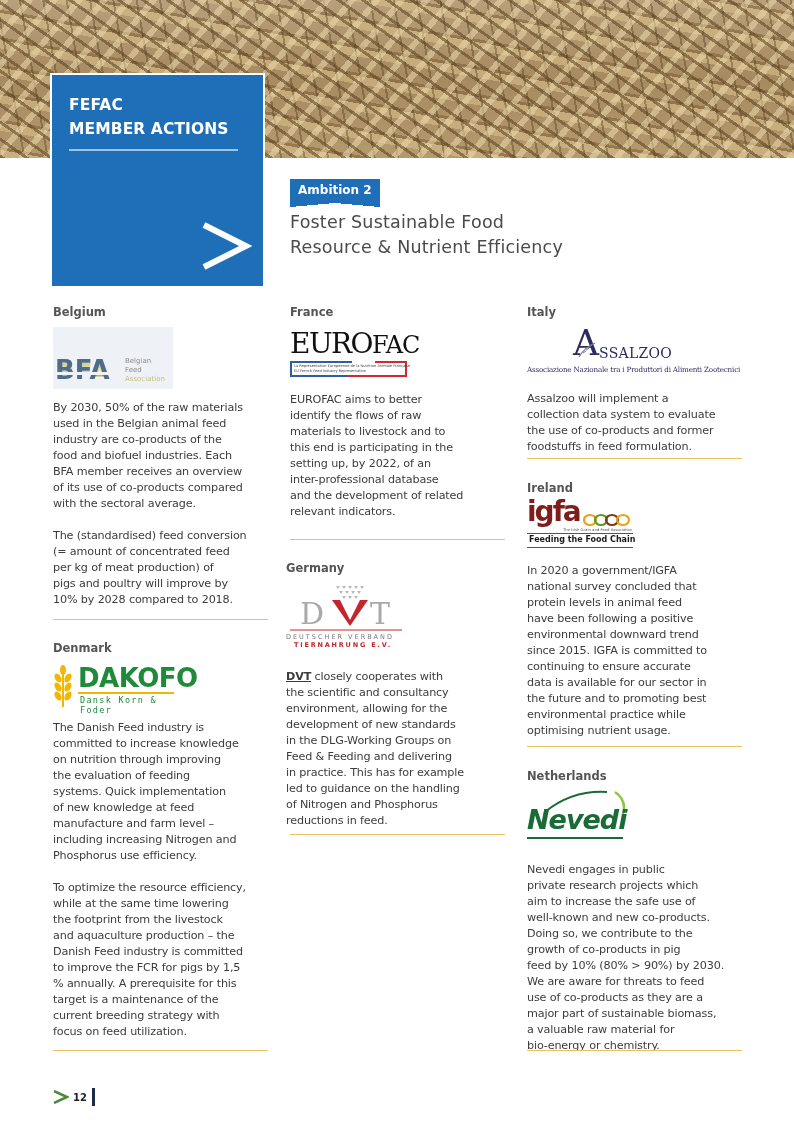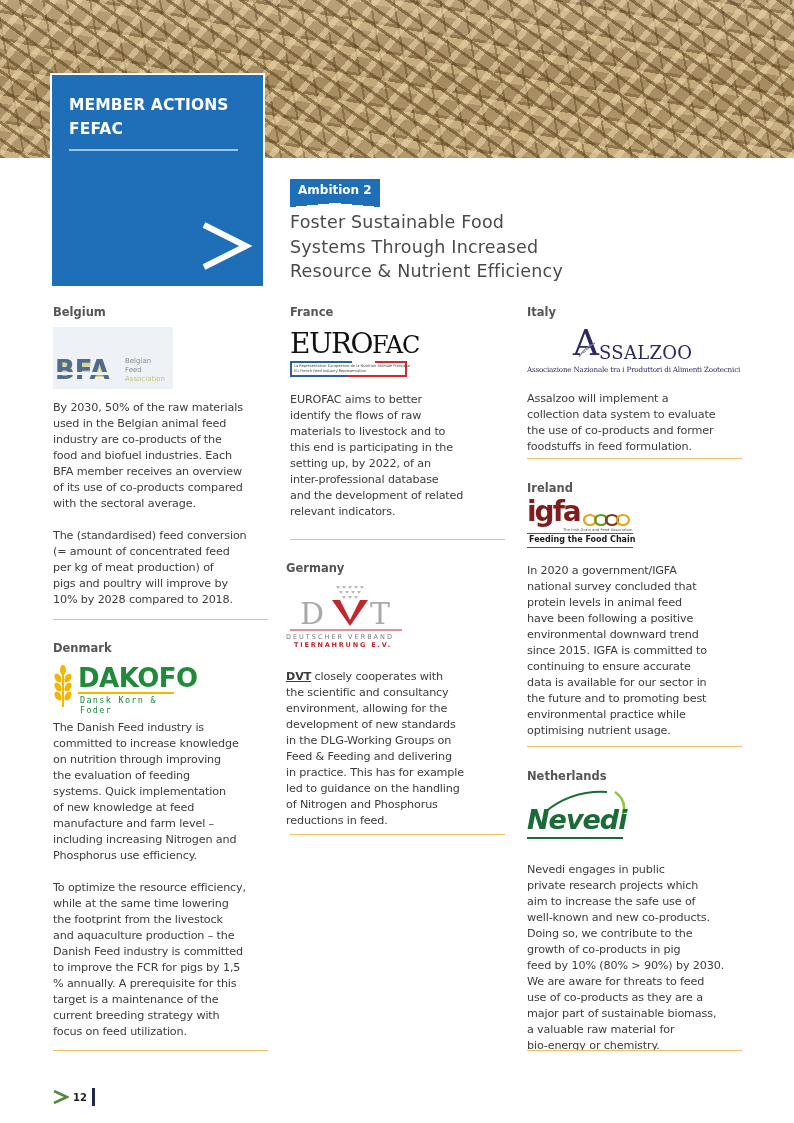--- a/index.html
+++ b/index.html
@@ -62,33 +62,32 @@
   .page-bar { width: 3px; height: 18px; background: #1e2a4a; margin-left: 5px; }
   a.link { color: inherit; text-decoration: underline; font-weight: bold; }
 </style>
 </head>
 <body>
 
 <div class="hero"></div>
 
 <div class="blue-box">
   <div class="blue-title">
+    <div>FEFAC</div>
     <div>MEMBER ACTIONS</div>
-    <div>FEFAC</div>
   </div>
   <div class="blue-rule"></div>
   <svg class="chevron-big" viewBox="0 0 52 50">
     <polyline points="4,4 46,25 4,46" fill="none" stroke="#ffffff" stroke-width="6" stroke-linejoin="miter"></polyline>
   </svg>
 </div>
 
 <div class="ambition-badge">Ambition 2</div>
 <div class="headline">
   <div>Foster Sustainable Food</div>
-  <div>Systems Through Increased</div>
   <div>Resource &amp; Nutrient Efficiency</div>
 </div>
 
 <div class="col" style="left:53px; top:305px;">
   <p class="country">Belgium</p>
   <div class="logo" style="margin-top:8px; width:120px; height:62px; background:#eef1f5; border-radius:0;">
     <svg width="120" height="62" viewBox="0 0 120 62">
       <text x="2" y="56" font-family="DejaVu Sans, sans-serif" font-size="26" font-weight="bold" fill="#d8d58a">BFA</text>
       <rect x="0" y="50" width="65" height="12" fill="#eef1f5"></rect>
       <text x="2" y="52" font-family="DejaVu Sans, sans-serif" font-size="26" font-weight="bold" fill="#4f6d8a">BFA</text>
@@ -233,21 +232,21 @@
 <div class="rule" style="position:absolute; left:290px; top:834px;"></div>
 
 <div class="col" style="left:527px; top:305px;">
   <p class="country">Italy</p>
   <div class="logo" style="margin-top:8px; width:215px; height:50px;">
     <div style="position:absolute; left:46px; top:-4px; font-family:'DejaVu Serif', serif; font-size:36px; color:#2c2a5e; line-height:40px;">A</div>
     <svg width="20" height="20" viewBox="0 0 20 20" style="position:absolute; left:50px; top:12px;">
       <path d="M2,18 Q8,8 18,4" stroke="#7a7a9a" stroke-width="1.2" fill="none"></path>
       <path d="M6,14 l3,-2 M9,11 l3,-2 M12,8 l3,-2" stroke="#7a7a9a" stroke-width="1" fill="none"></path>
     </svg>
-    <div style="position:absolute; left:72px; top:16px; font-family:'DejaVu Serif', serif; font-size:18px; color:#2c2a5e; letter-spacing:0.3px; line-height:20px;">SSALZOO</div>
+    <div style="position:absolute; left:72px; top:16px; font-family:'DejaVu Serif', serif; font-size:14px; color:#2c2a5e; letter-spacing:0.3px; line-height:20px;">SSALZOO</div>
     <div style="position:absolute; left:0; top:38px; font-family:'DejaVu Serif', serif; font-size:7.2px; color:#2c2a5e; white-space:nowrap; letter-spacing:-0.2px;">Associazione Nazionale tra i Produttori di Alimenti Zootecnici</div>
   </div>
   <div class="body-text" style="margin-top:14px;">
     <div>Assalzoo will implement a</div>
     <div>collection data system to evaluate</div>
     <div>the use of co-products and former</div>
     <div>foodstuffs in feed formulation.</div>
   </div>
 </div>
 <div class="rule" style="position:absolute; left:527px; top:458px;"></div>

